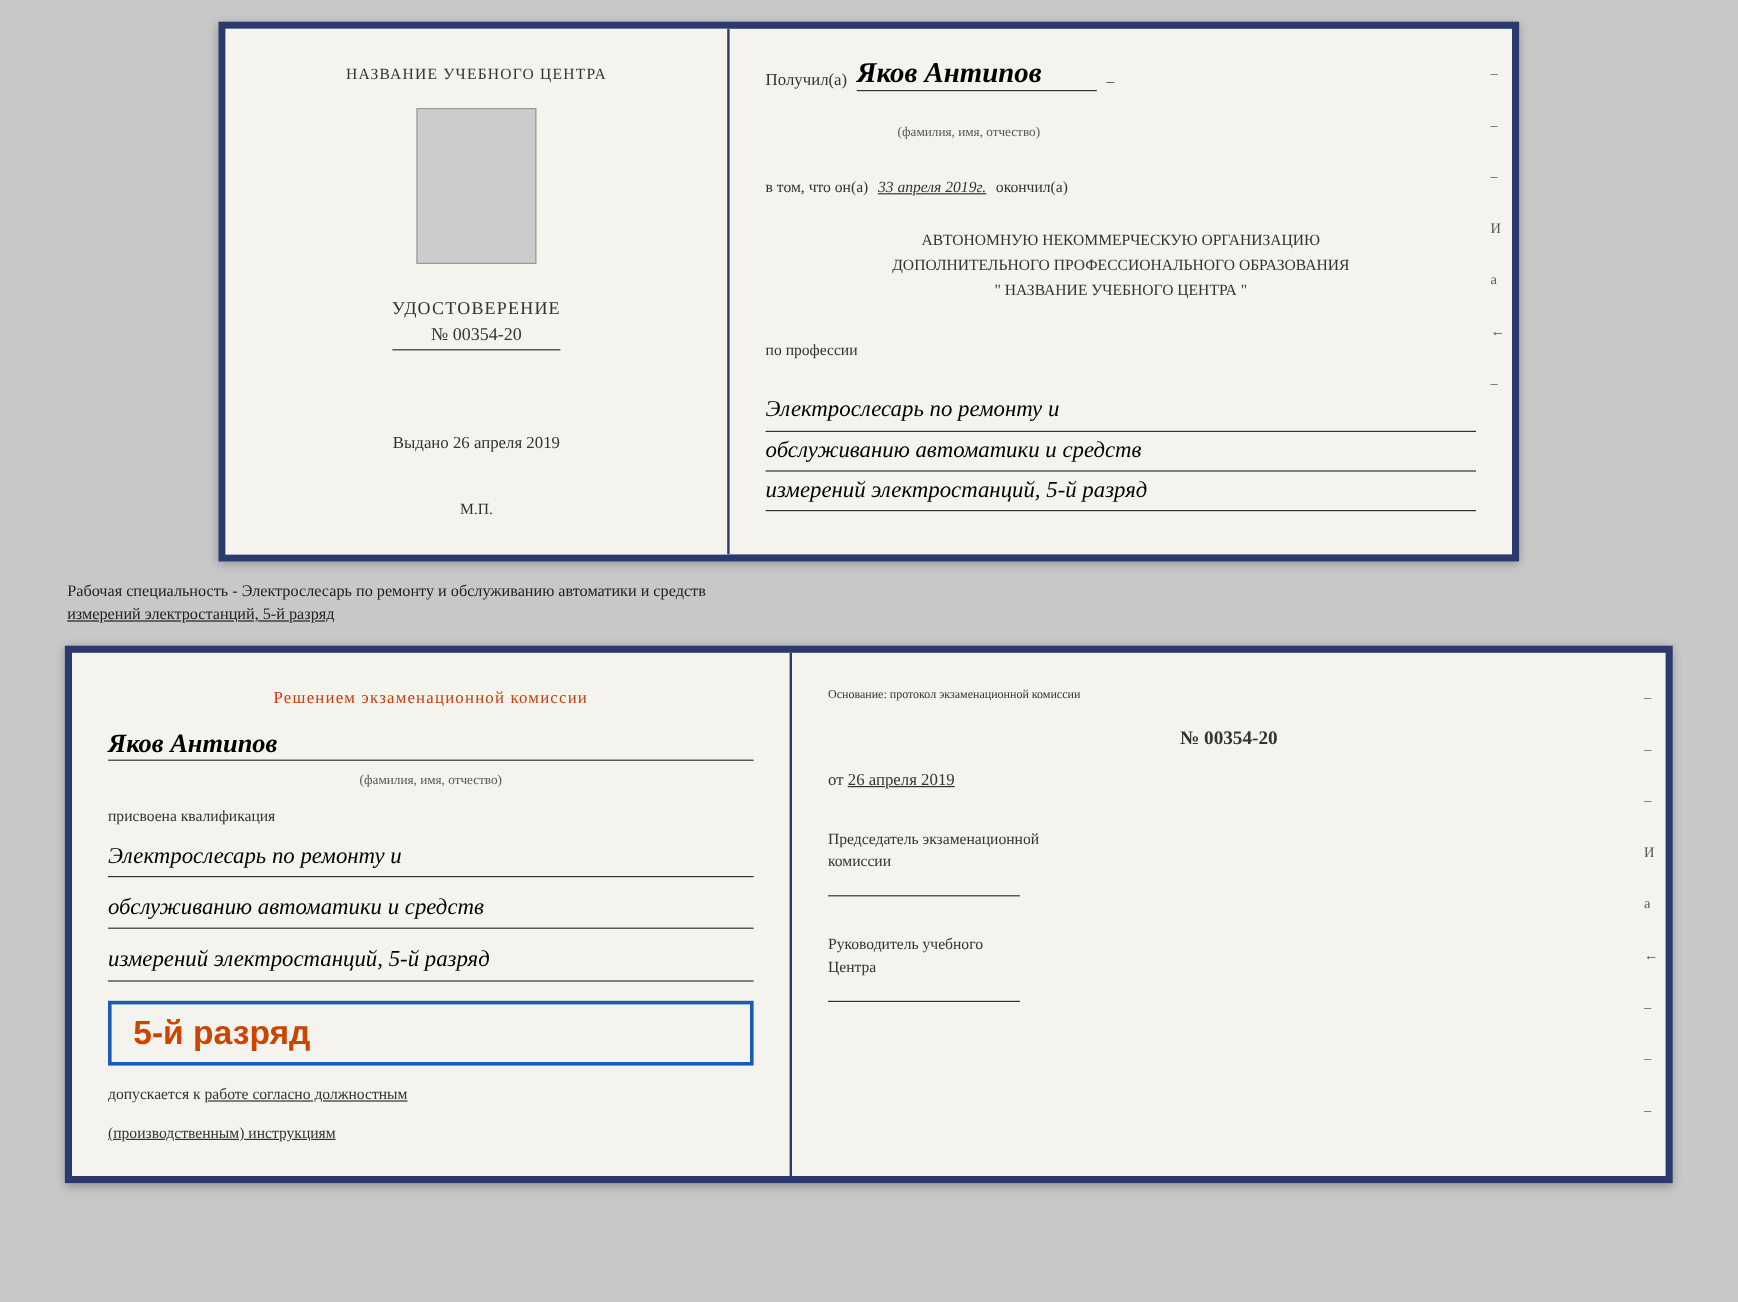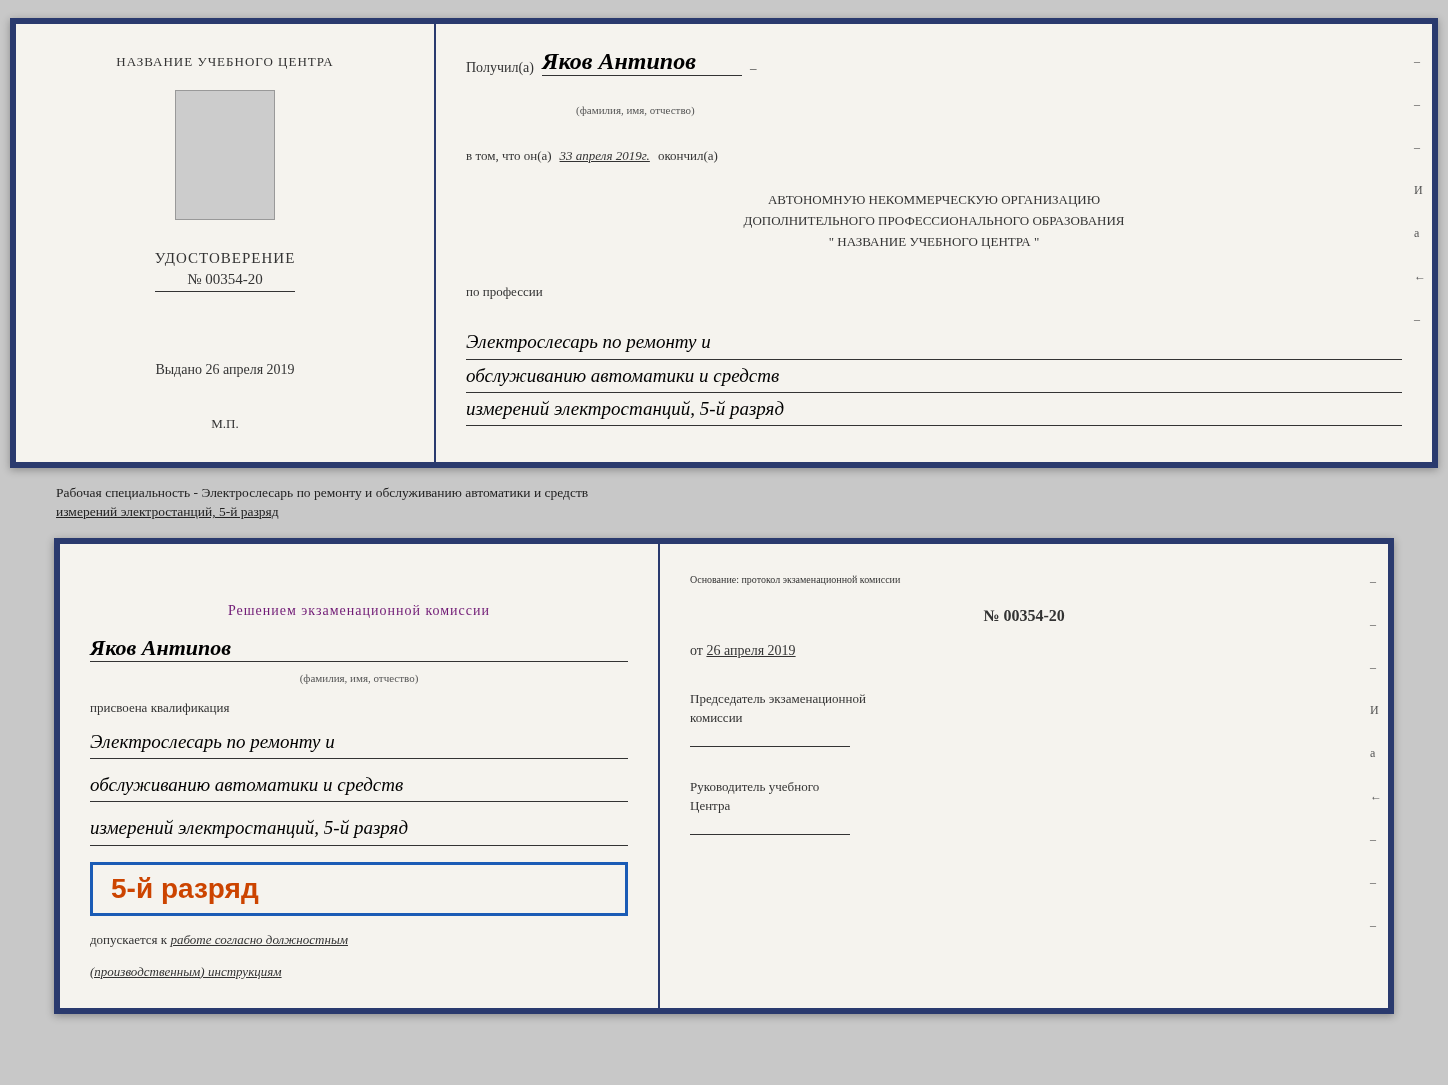--- a/index.html
+++ b/index.html
@@ -11,21 +11,21 @@
       display: flex;
       flex-direction: column;
       align-items: center;
       padding: 18px;
       gap: 12px;
     }
 
     
     .cert-top {
       display: flex;
-      width: 1428px;
+      width: 1084px;
       border: 6px solid #2a3a6e;
       background: #f5f3ee;
       box-shadow: 0 2px 8px rgba(0,0,0,0.3);
       min-height: 380px;
     }
 
     .cert-left {
       width: 420px;
       border-right: 2px solid #2a3a6e;
       display: flex;
@@ -175,24 +175,23 @@
       padding: 28px 30px;
       display: flex;
       flex-direction: column;
       gap: 14px;
       position: relative;
     }
 
     .bottom-left-title {
       font-size: 14px;
       letter-spacing: 1px;
-      color: #701a75;
+      color: #c2410c;
       line-height: 1.5;
       text-align: center;
-      margin-top: 28px;
     }
 
     .bottom-name-handwritten {
       font-family: 'Brush Script MT', cursive;
       font-size: 22px;
       font-style: italic;
       font-weight: bold;
       color: #000;
       border-bottom: 1px solid #333;
       margin-top: 4px;
@@ -233,21 +232,20 @@
       background: #f5f3ee;
     }
 
     .dopuskaetsya {
       font-size: 13px;
       color: #333;
       margin-top: 6px;
     }
 
     .dopuskaetsya-text {
-      font-style: italic;
       text-decoration: underline;
     }
 
     .right-number {
       font-size: 16px;
       color: #333;
       font-weight: bold;
       text-align: center;
       margin-top: 6px;
     }

